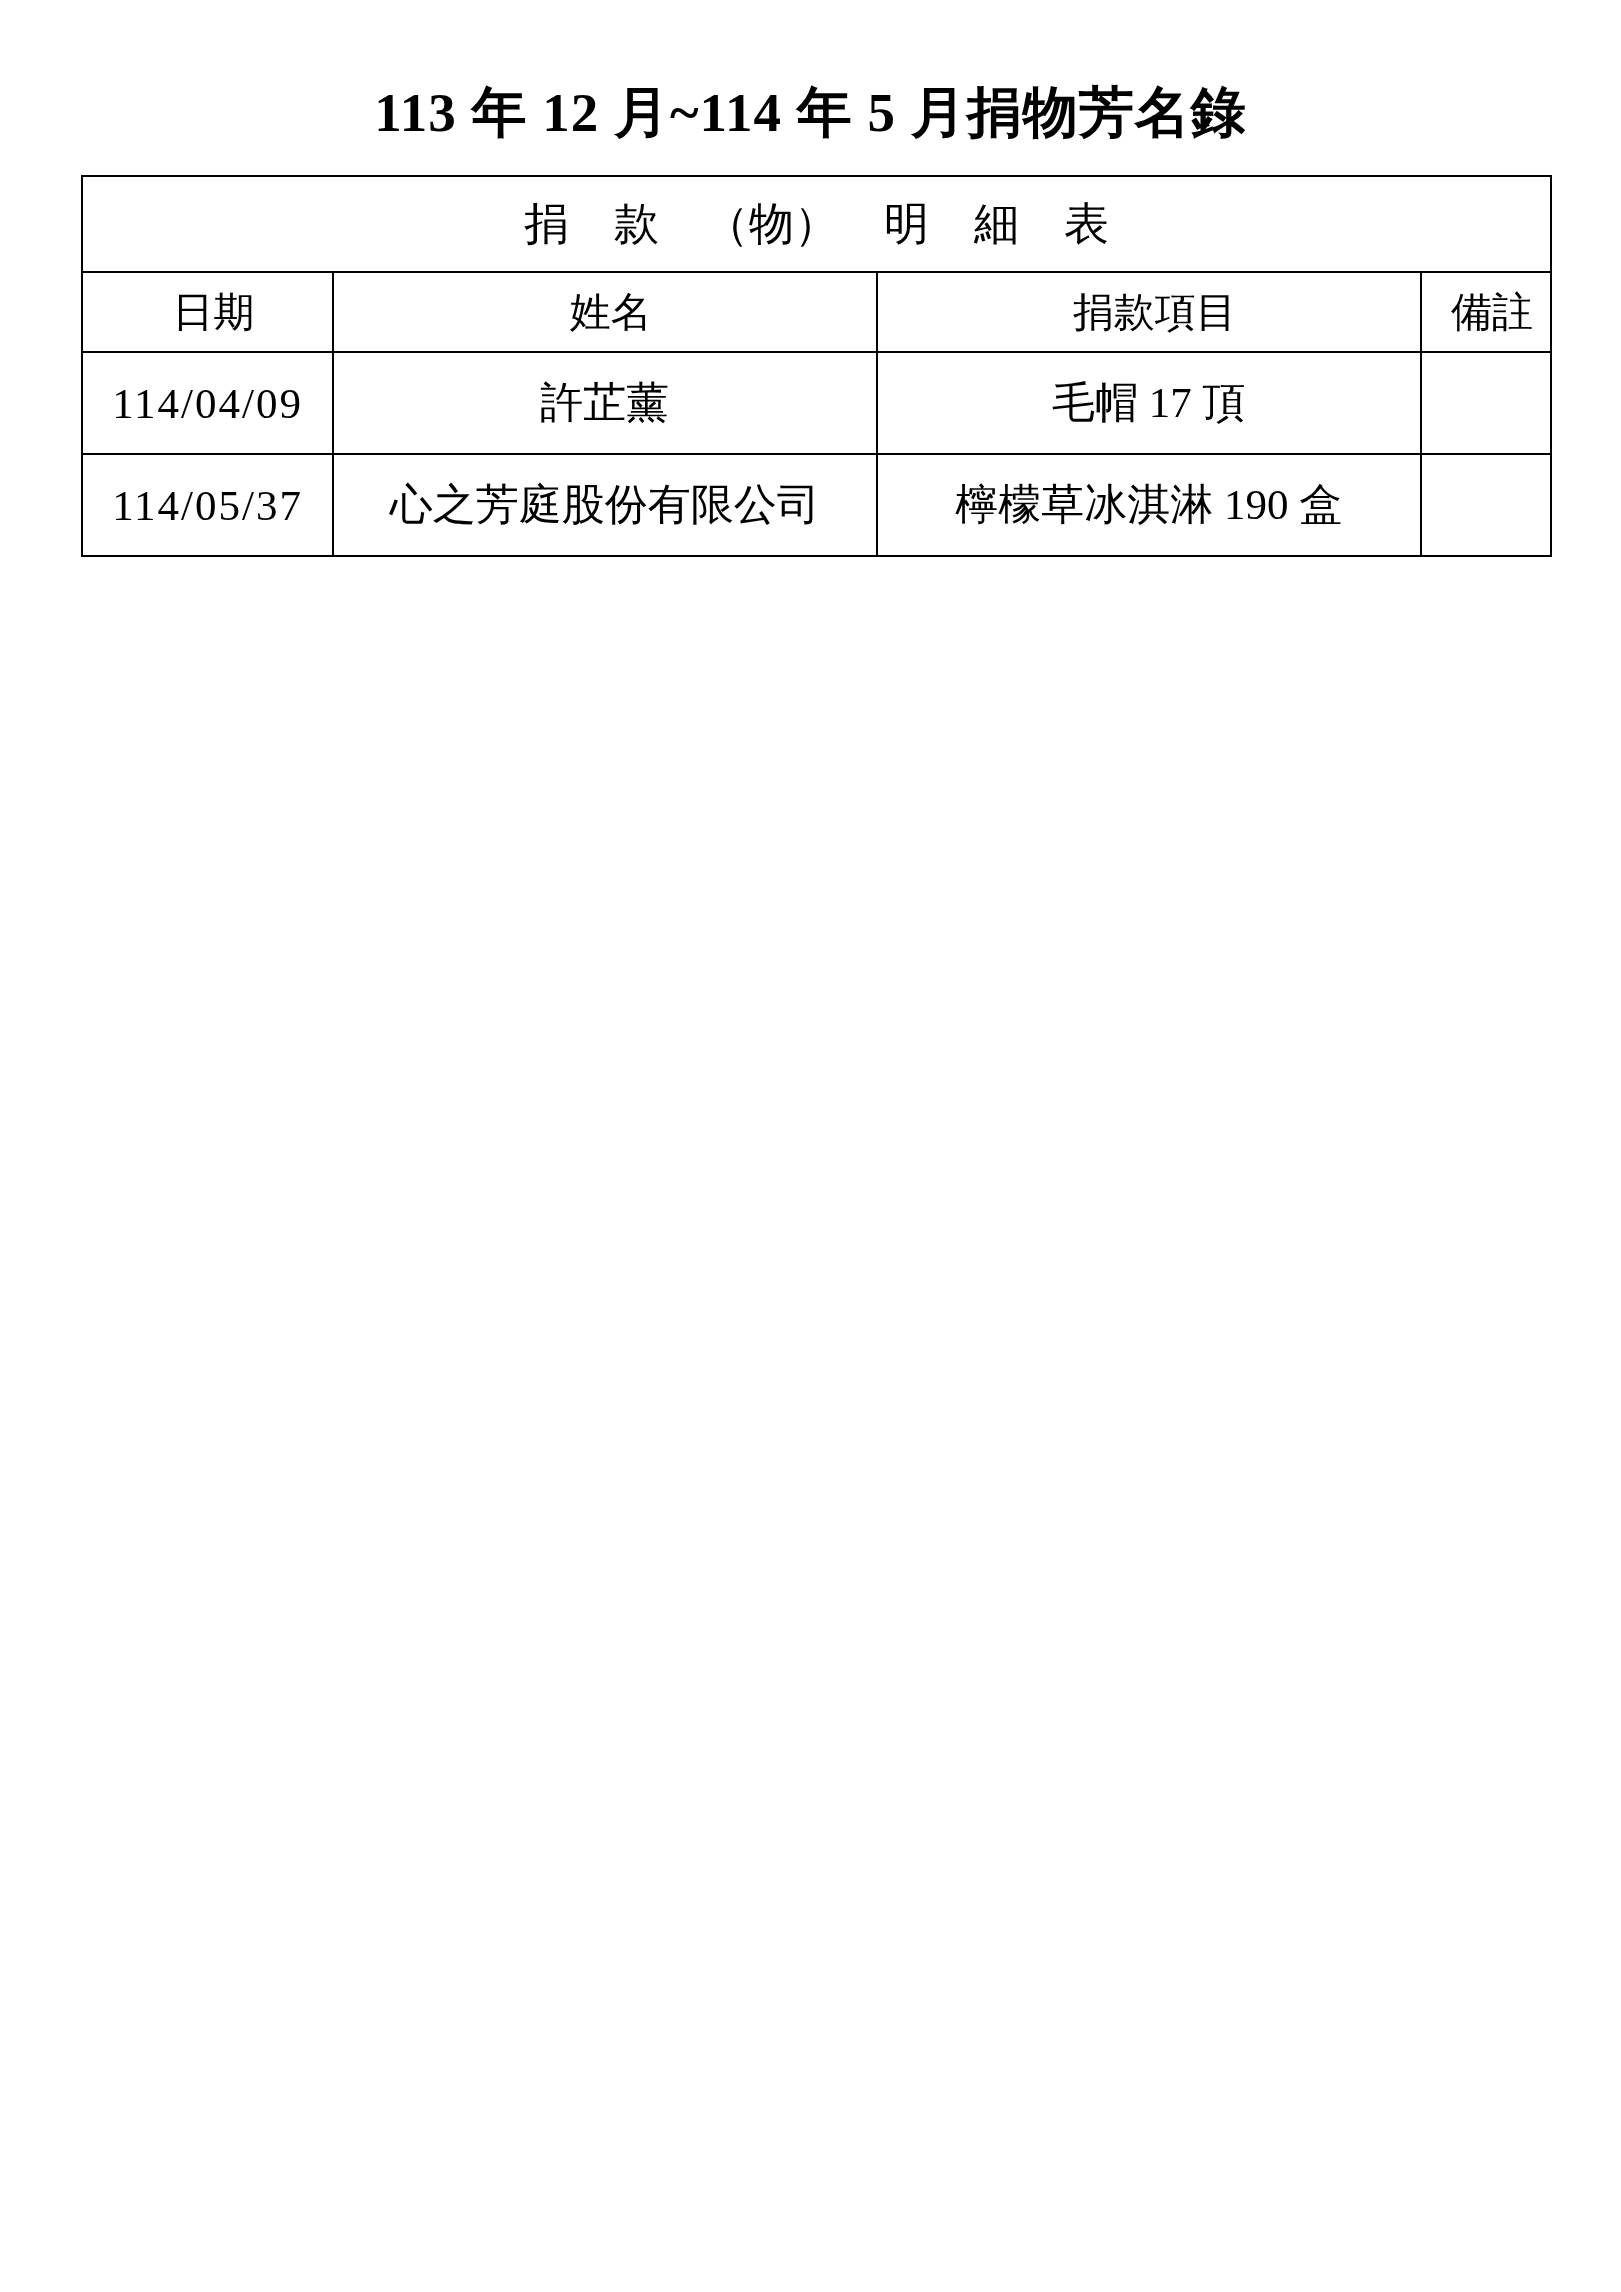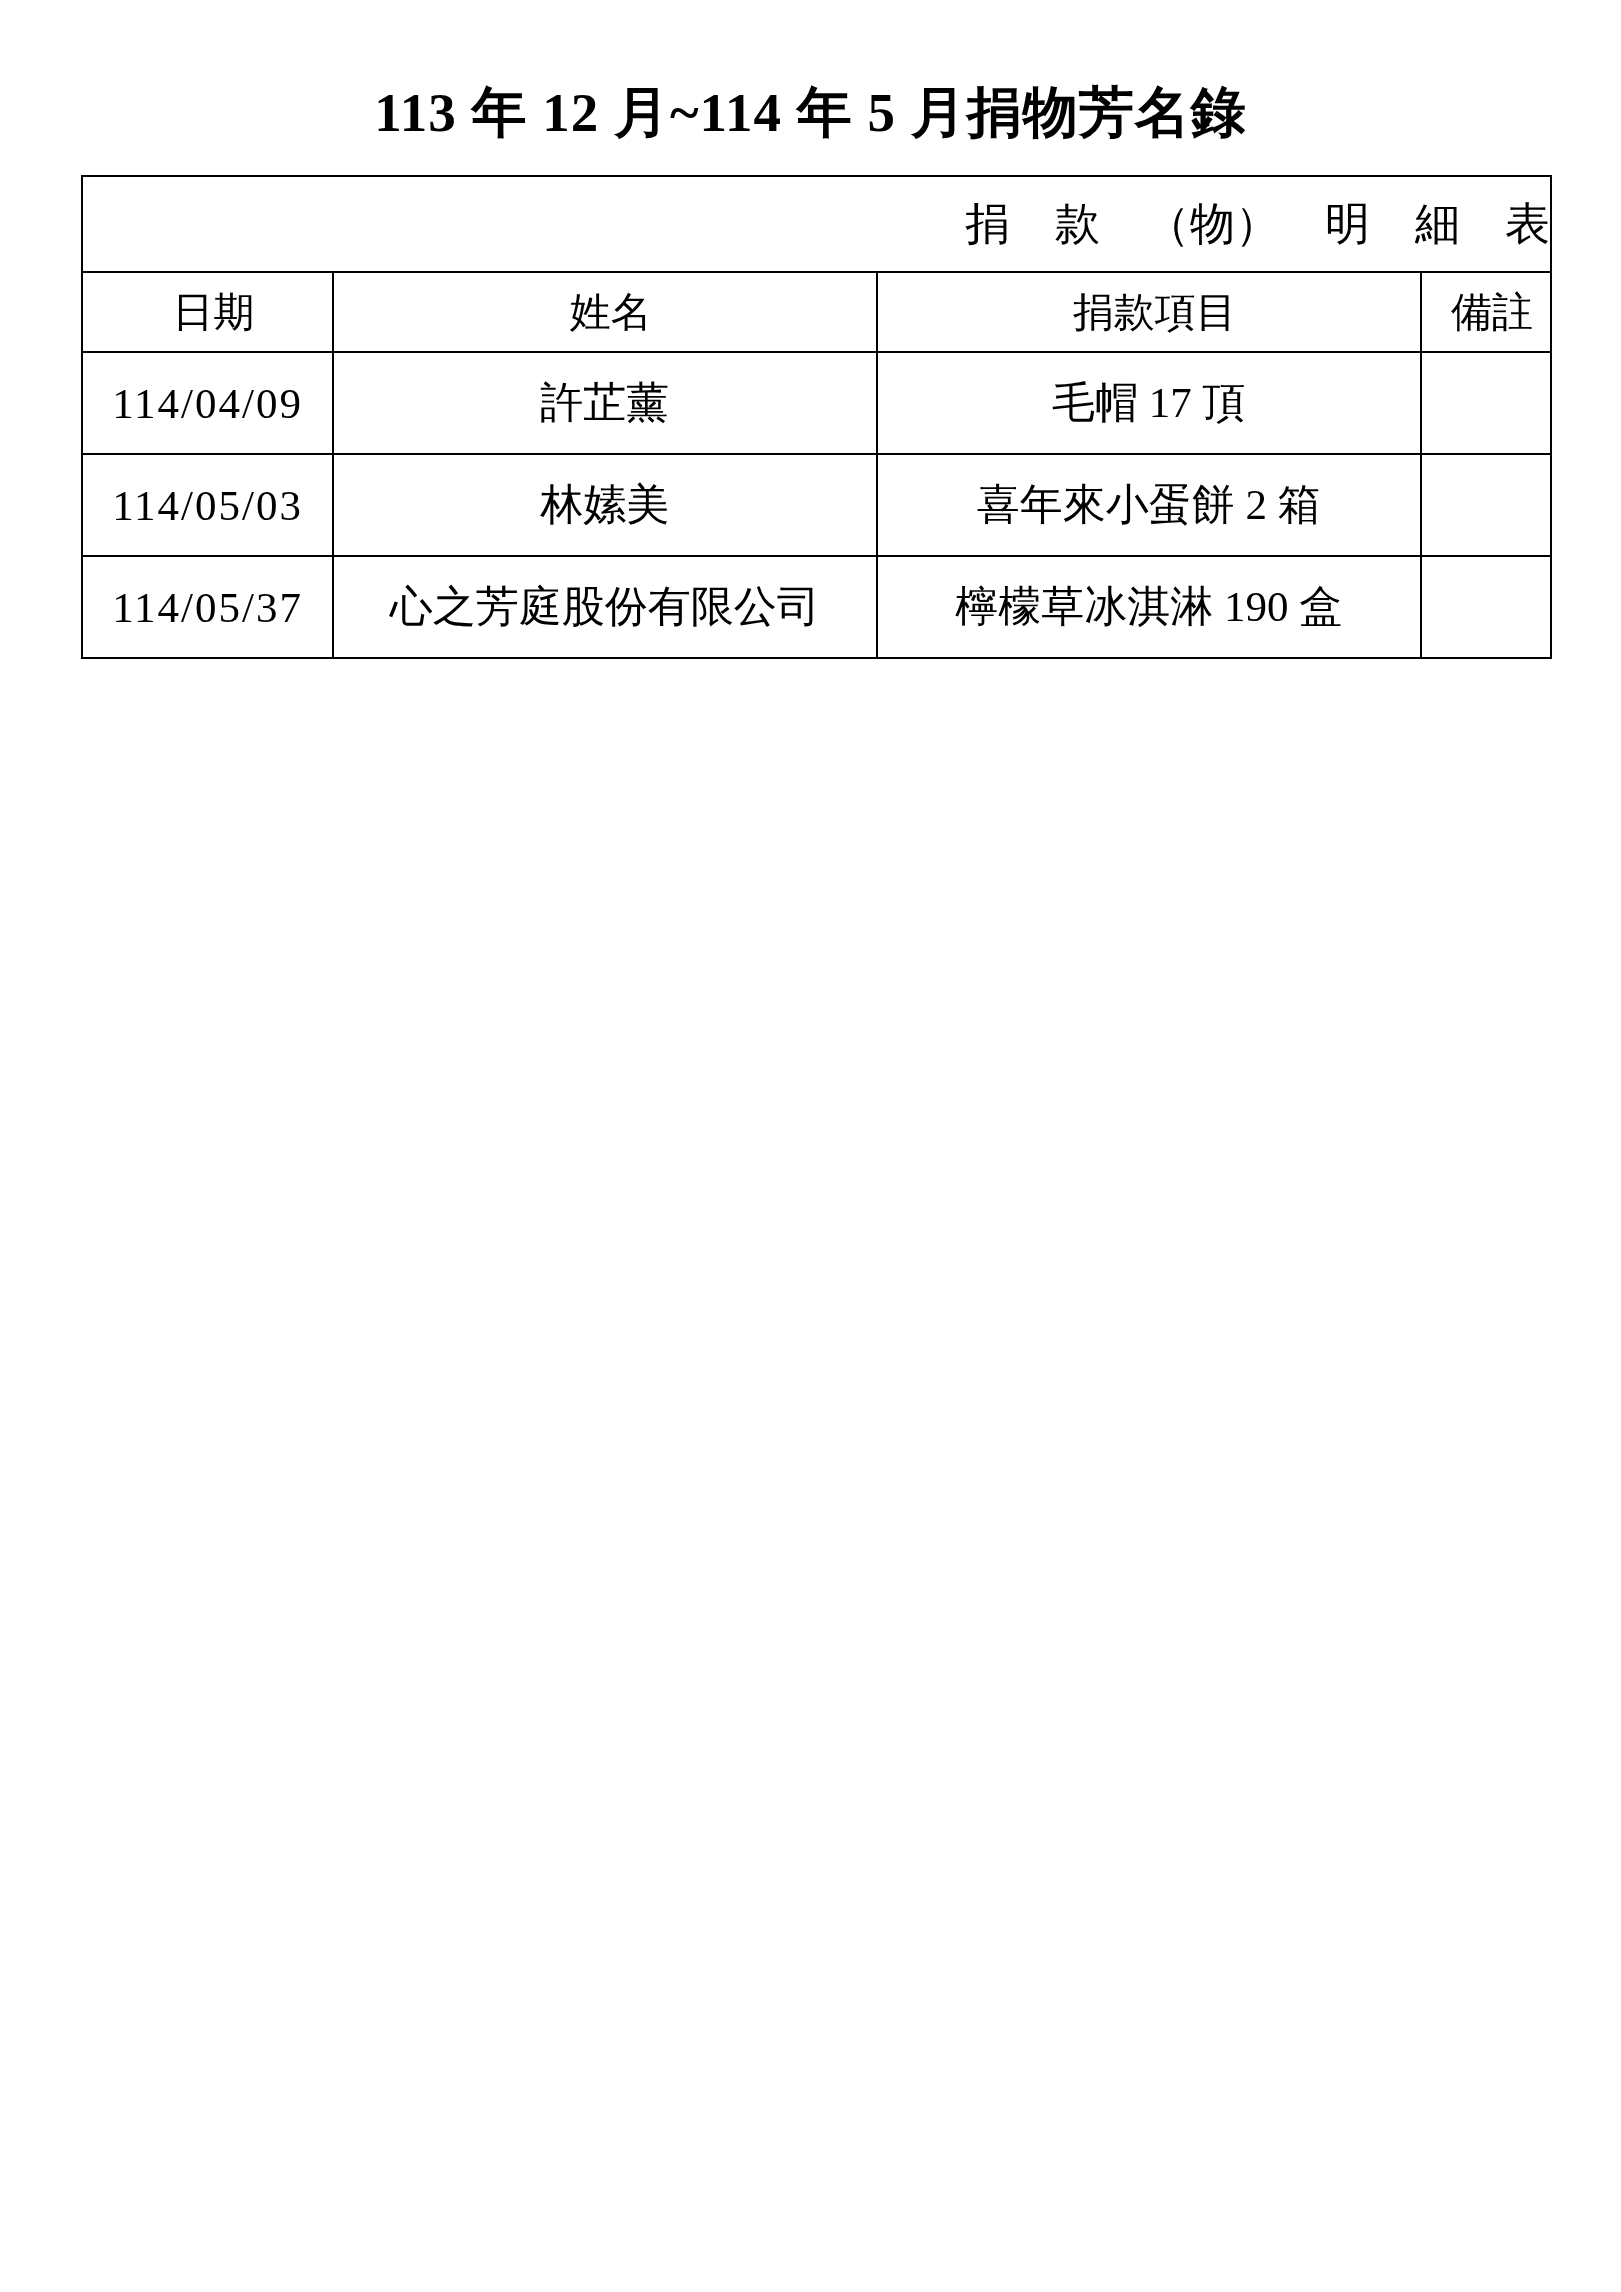--- a/index.html
+++ b/index.html
@@ -45,21 +45,20 @@
   }
   .col-date  { width: 251px; }
   .col-name  { width: 543px; }
   .col-item  { width: 544px; }
   .col-note  { width: 130px; }
 
   tr.table-title-row td {
     height: 94px;
     font-size: 45px;
     font-weight: normal;
-    text-align: right;
   }
   tr.column-header-row td {
     height: 78px;
     font-size: 41px;
     font-weight: normal;
     padding-left: 12px;
   }
   tr.data-row td {
     height: 100px;
     font-size: 43px;
@@ -99,26 +98,20 @@
         <td>備註</td>
       </tr>
 
       <tr class="data-row">
         <td class="date-cell">114/04/09</td>
         <td>許芷薰</td>
         <td>毛帽 17 頂</td>
         <td></td>
       </tr>
 
-      <tr class="data-row">
-        <td class="date-cell">114/05/03</td>
-        <td>林嫊美</td>
-        <td>喜年來小蛋餅 2 箱</td>
-        <td></td>
-      </tr>
 
       <tr class="data-row">
         <td class="date-cell">114/05/37</td>
         <td class="name-cell-wide">心之芳庭股份有限公司</td>
         <td>檸檬草冰淇淋 190 盒</td>
         <td></td>
       </tr>
     </tbody>
   </table>
 

